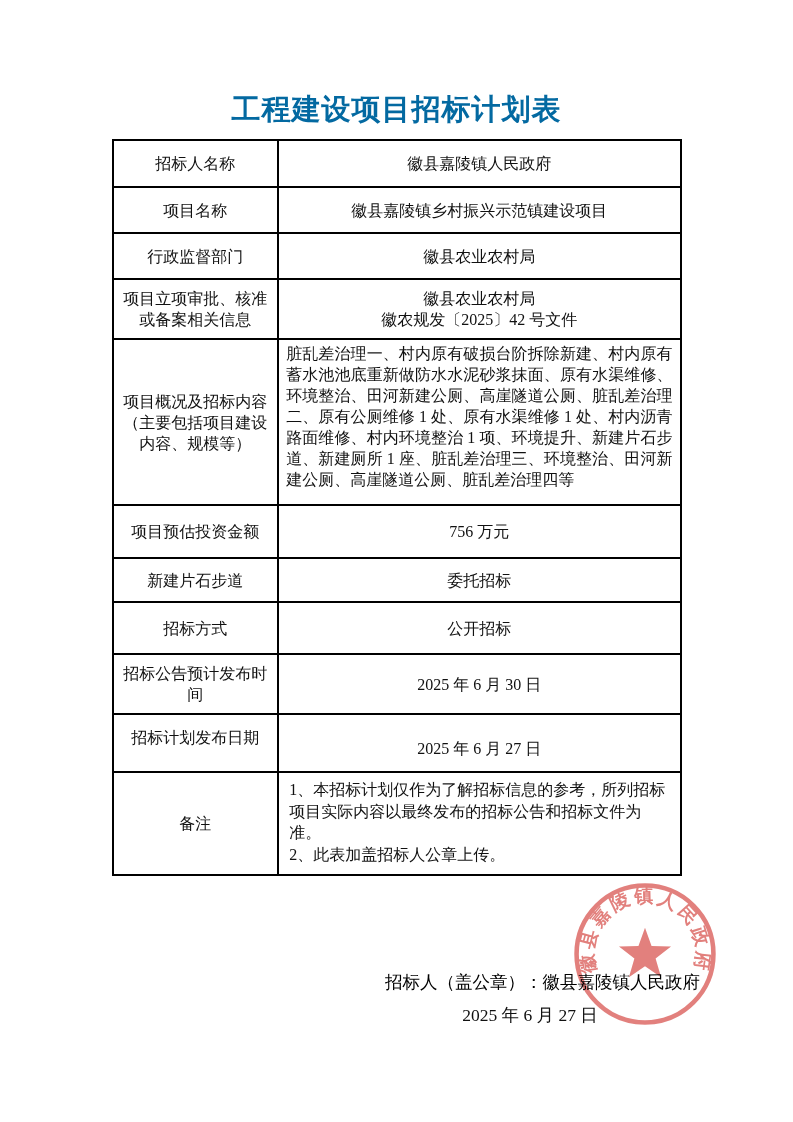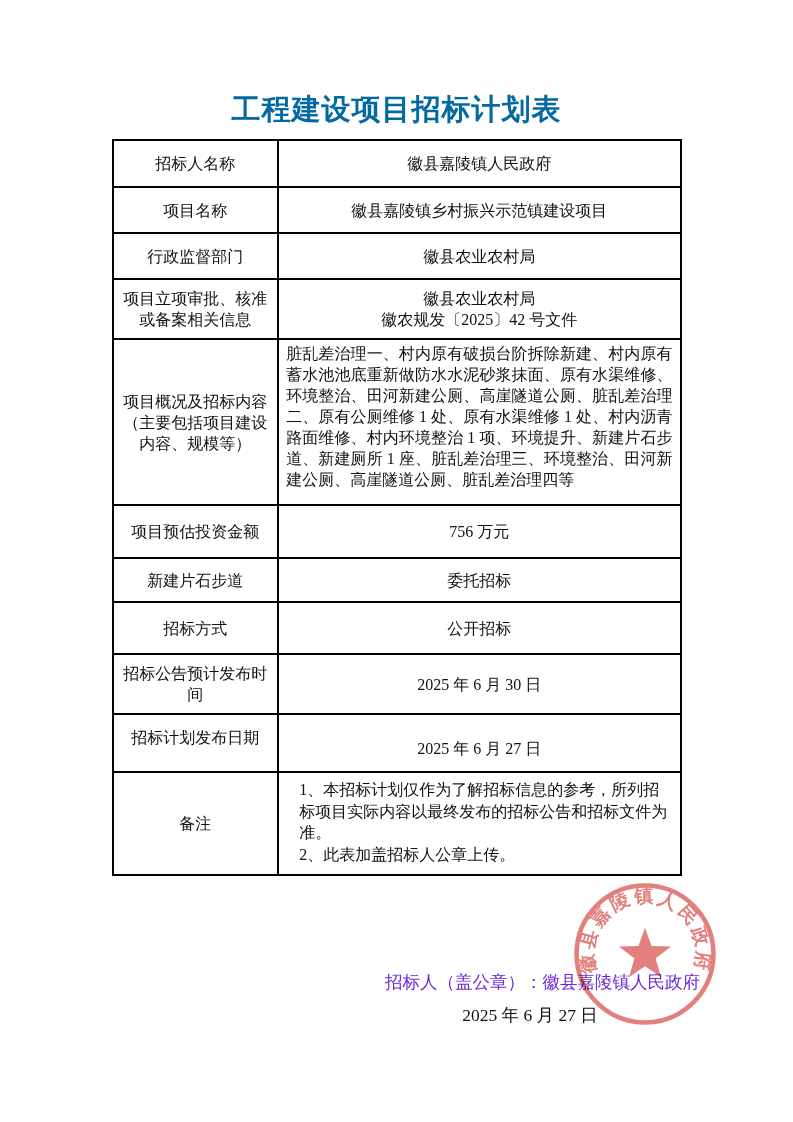--- a/index.html
+++ b/index.html
@@ -50,21 +50,21 @@
   }
   td.value.para {
     text-align: justify;
     vertical-align: top;
     padding: 3px 7px;
     line-height: 21px;
   }
   td.value.list {
     text-align: left;
     vertical-align: top;
-    padding: 6px 10px 4px 20px;
+    padding: 6px 10px 4px 10px;
     line-height: 21.5px;
     border-radius: 17px;
   }
   tr.r0 { height: 47px; }
   tr.r1 { height: 46px; margin-top: 36px; }
   tr.r2 { height: 46px; }
   tr.r3 { height: 60px; }
   tr.r4 { height: 166px; }
   tr.r5 { height: 49px; }
   tr.r6 { height: 53px; }
@@ -74,21 +74,21 @@
   tr.r10 { height: 58px; }
   tr.r11 { height: 103px; }
   tr.r10 td.label { padding-bottom: 16px; border-radius: 19px; }
   tr.r10 td.value { padding-top: 14px; }
   .sig-line {
     position: absolute;
     left: 385px;
     top: 970px;
     font-size: 17.5px;
     white-space: nowrap;
-    color: #6d28d9;
+    color: #000000;
   }
   .date-line {
     position: absolute;
     left: 0;
     top: 1003px;
     width: 1060px;
     text-align: center;
     font-size: 17.5px;
     color: #111;
   }

